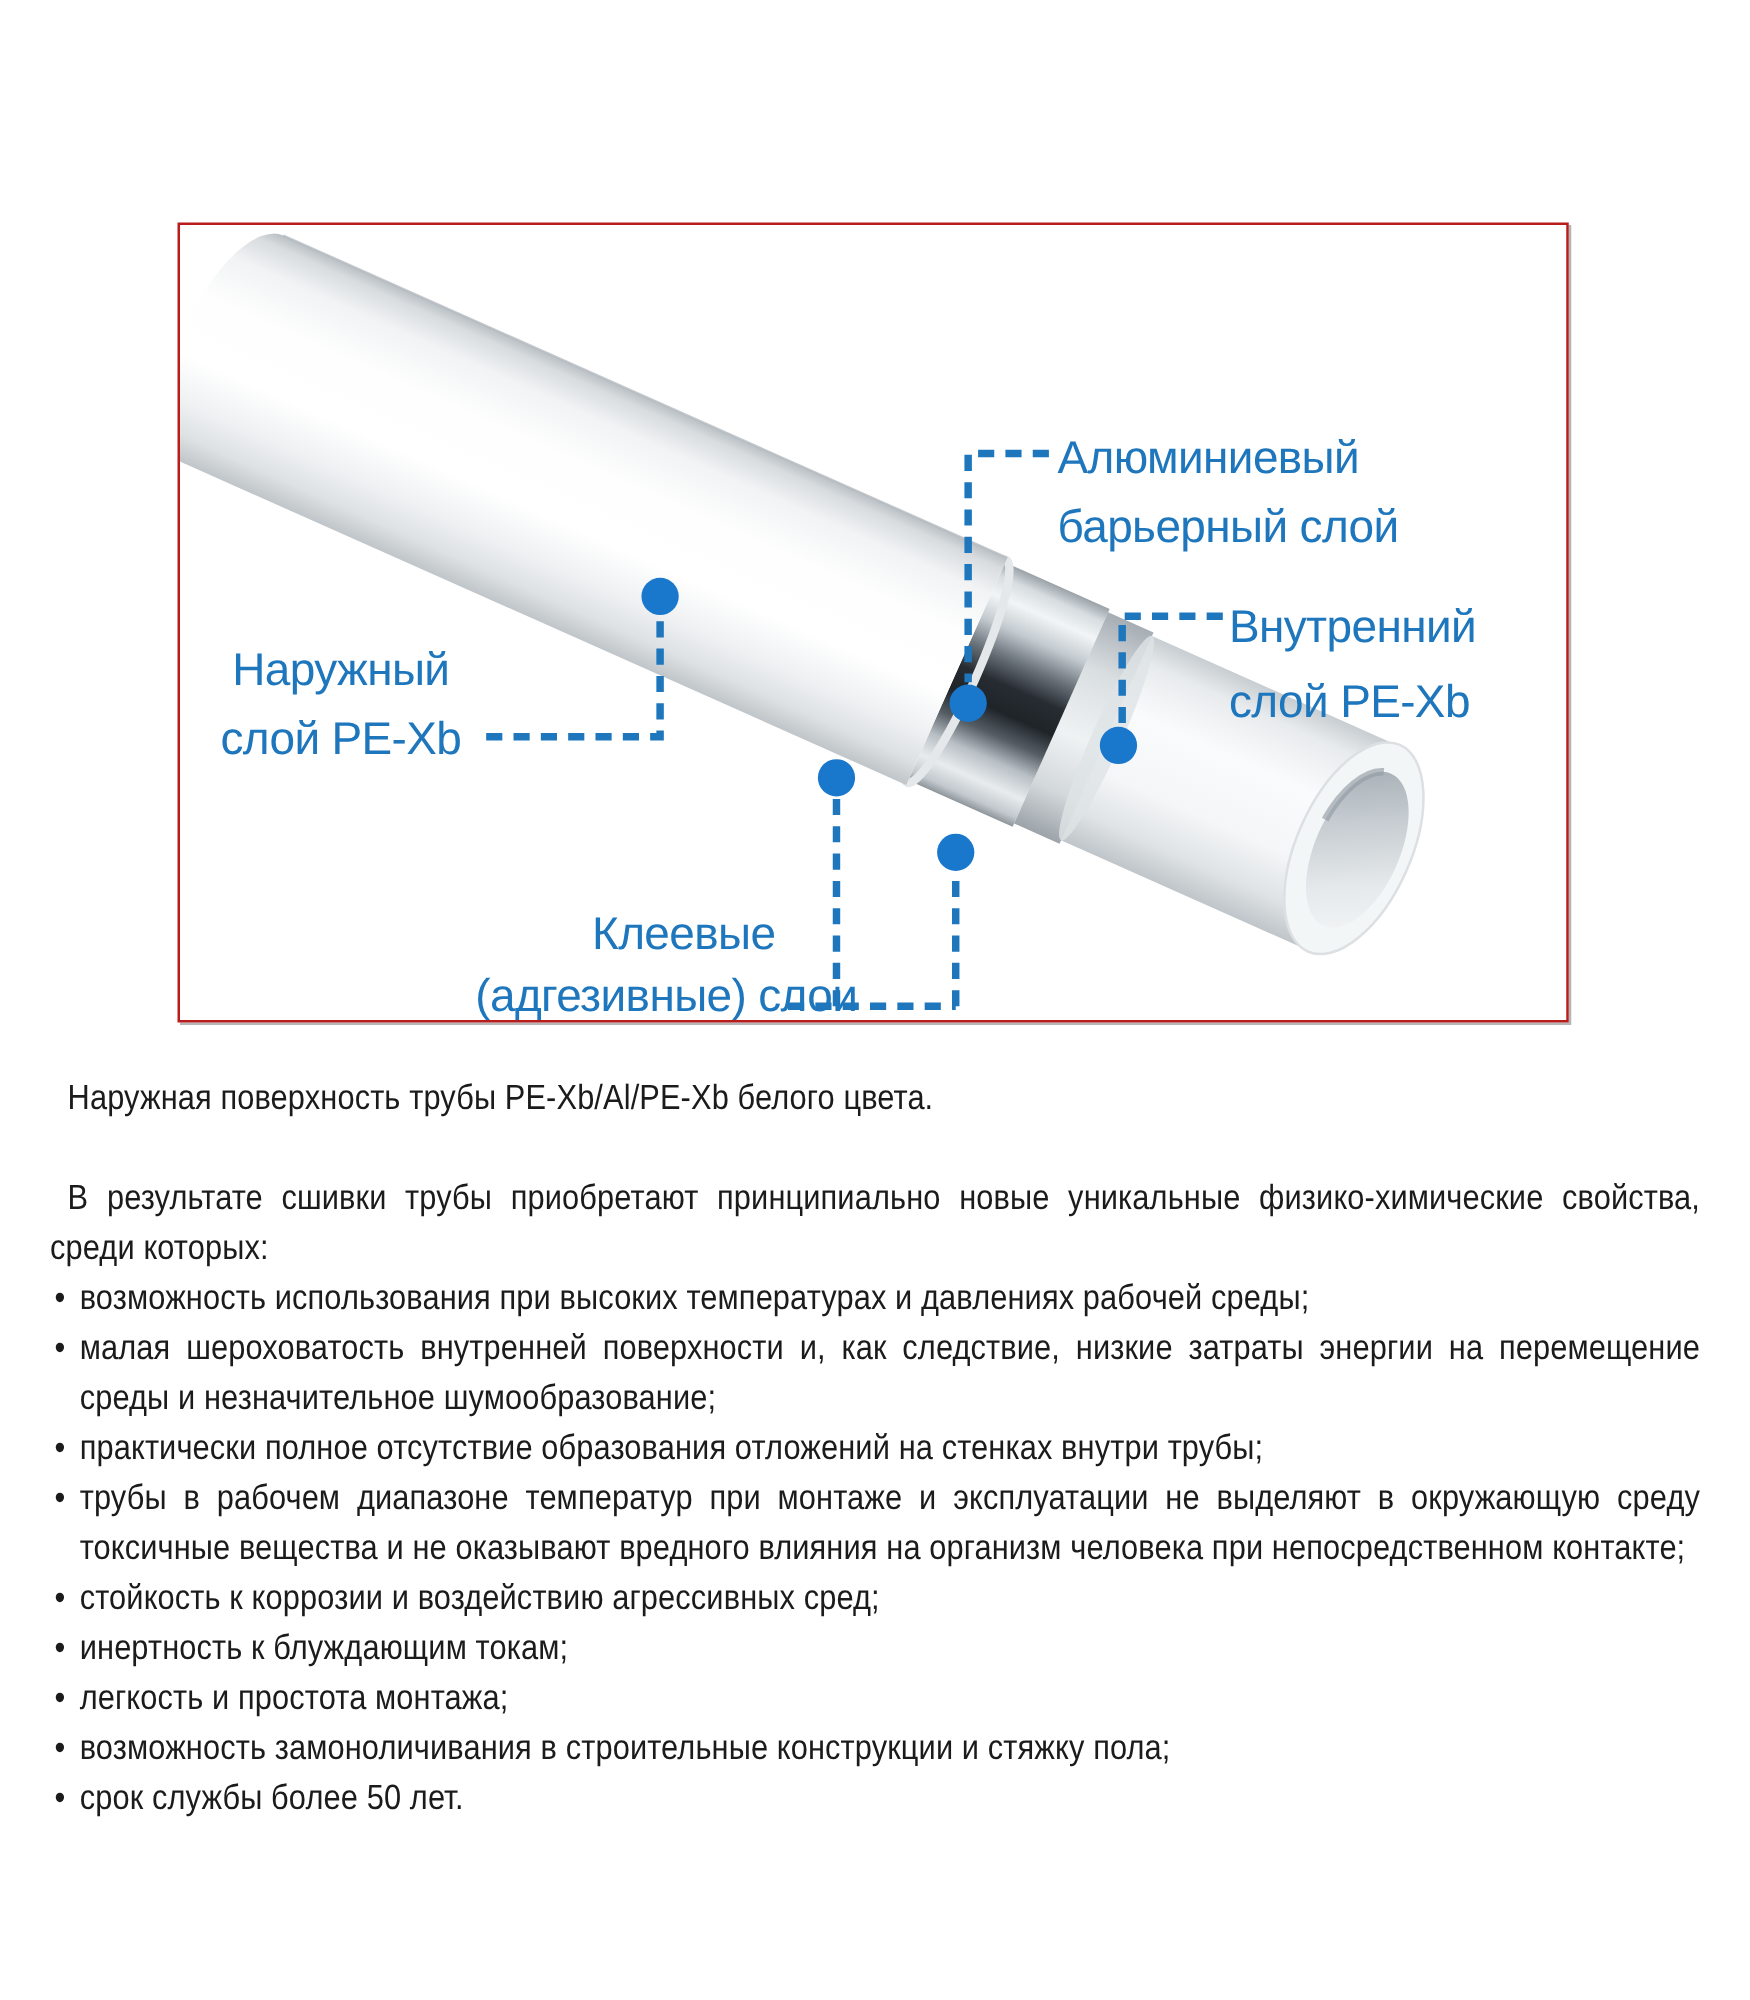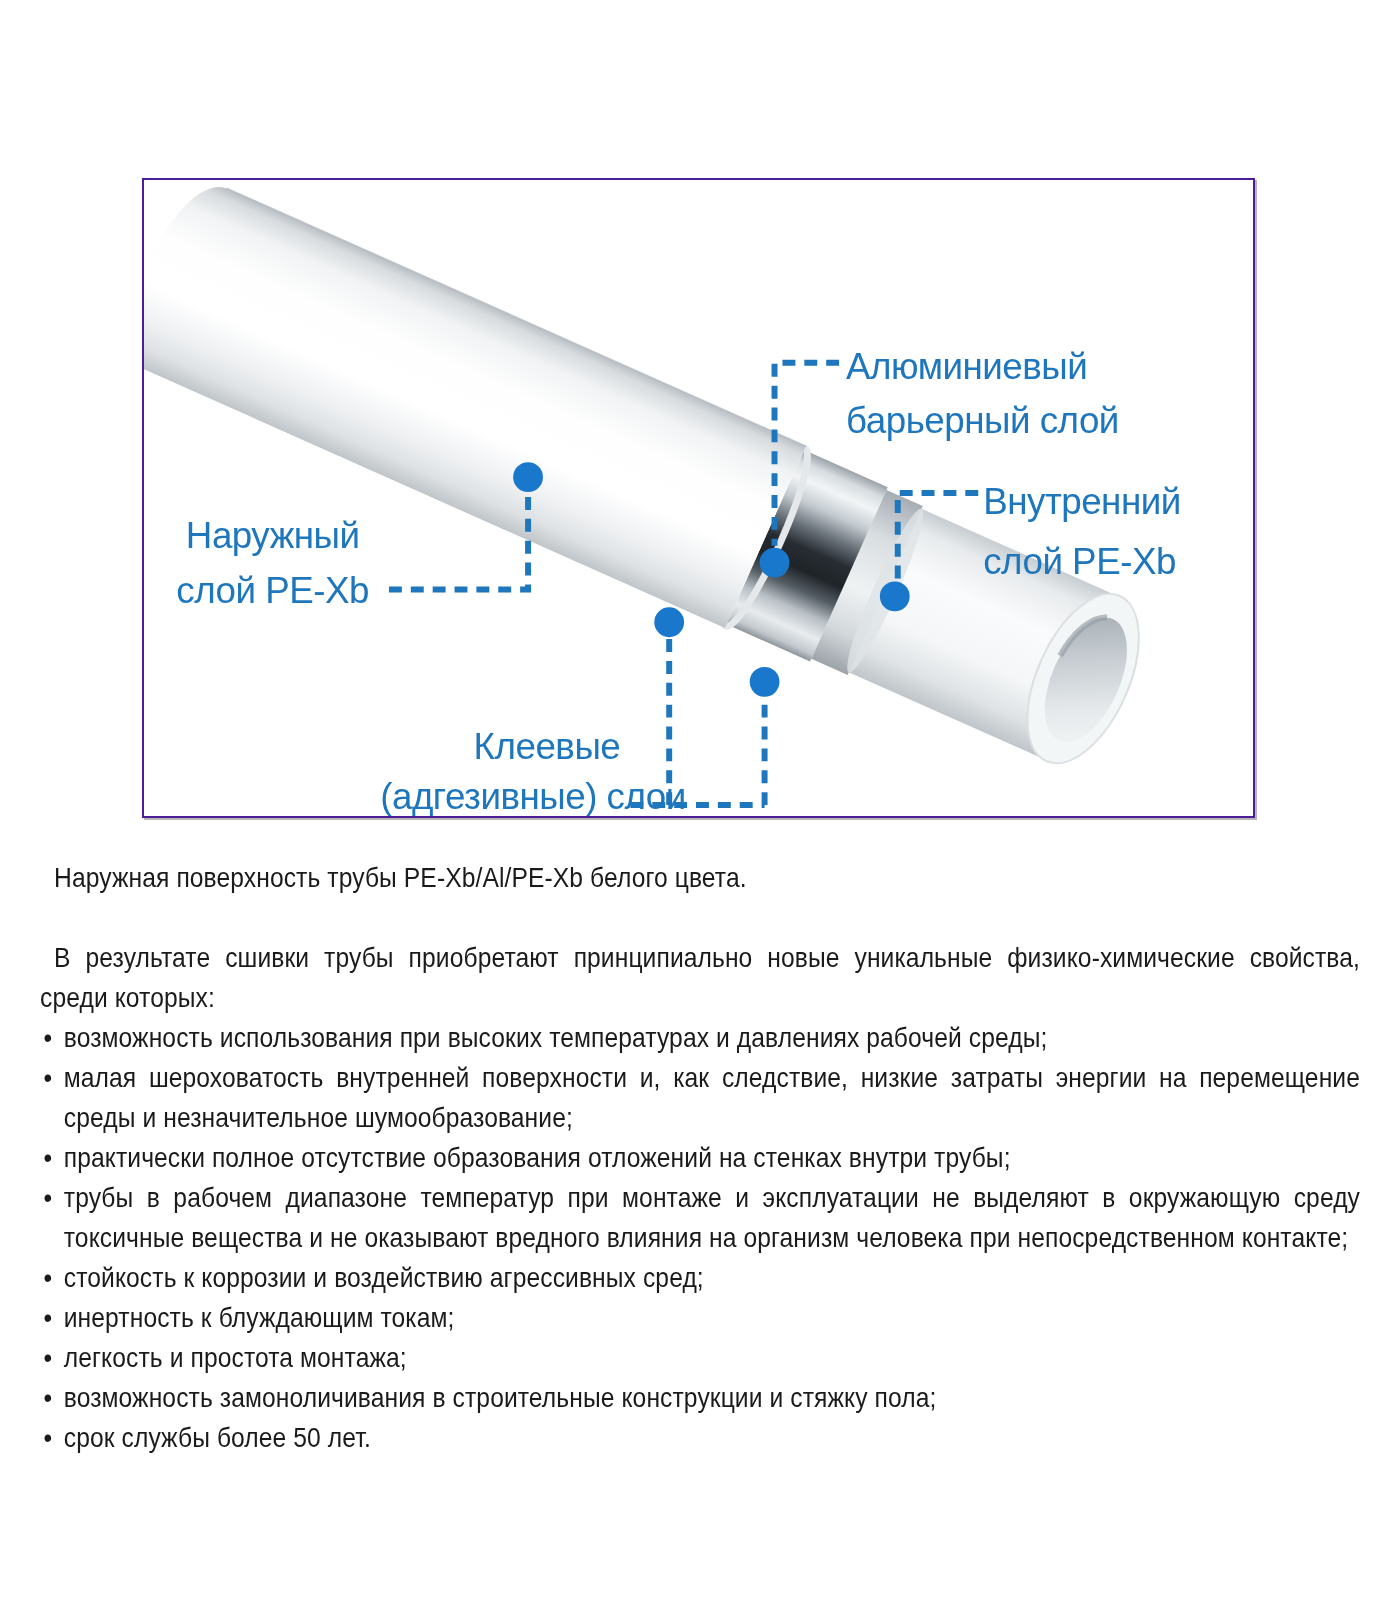--- a/index.html
+++ b/index.html
@@ -10,21 +10,21 @@
     background: #ffffff;
     font-family: "Liberation Sans", sans-serif;
     overflow: hidden;
   }
   .frame {
     position: absolute;
     left: 142px;
     top: 178px;
     width: 1113px;
     height: 640px;
-    border: 2px solid #4c1d95;
+    border: 2px solid #b91c1c;
     box-shadow: 2px 2px 0 rgba(90,90,90,0.45);
     background: #ffffff;
     box-sizing: border-box;
   }
   .frame svg { display: block; width: 100%; height: 100%; }
   .fig-label {
     font-family: "Liberation Sans", sans-serif;
     font-size: 37px;
     letter-spacing: -0.5px;
   }

